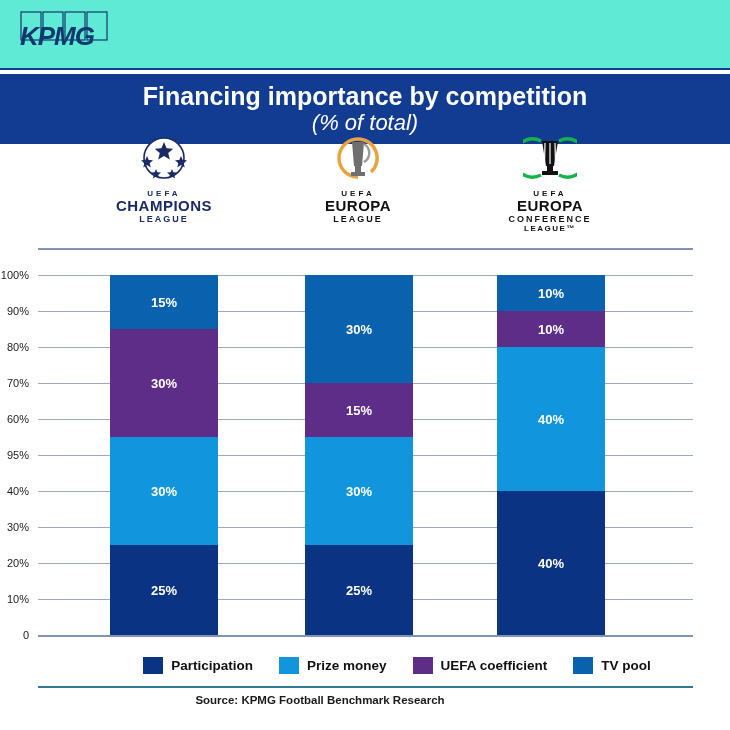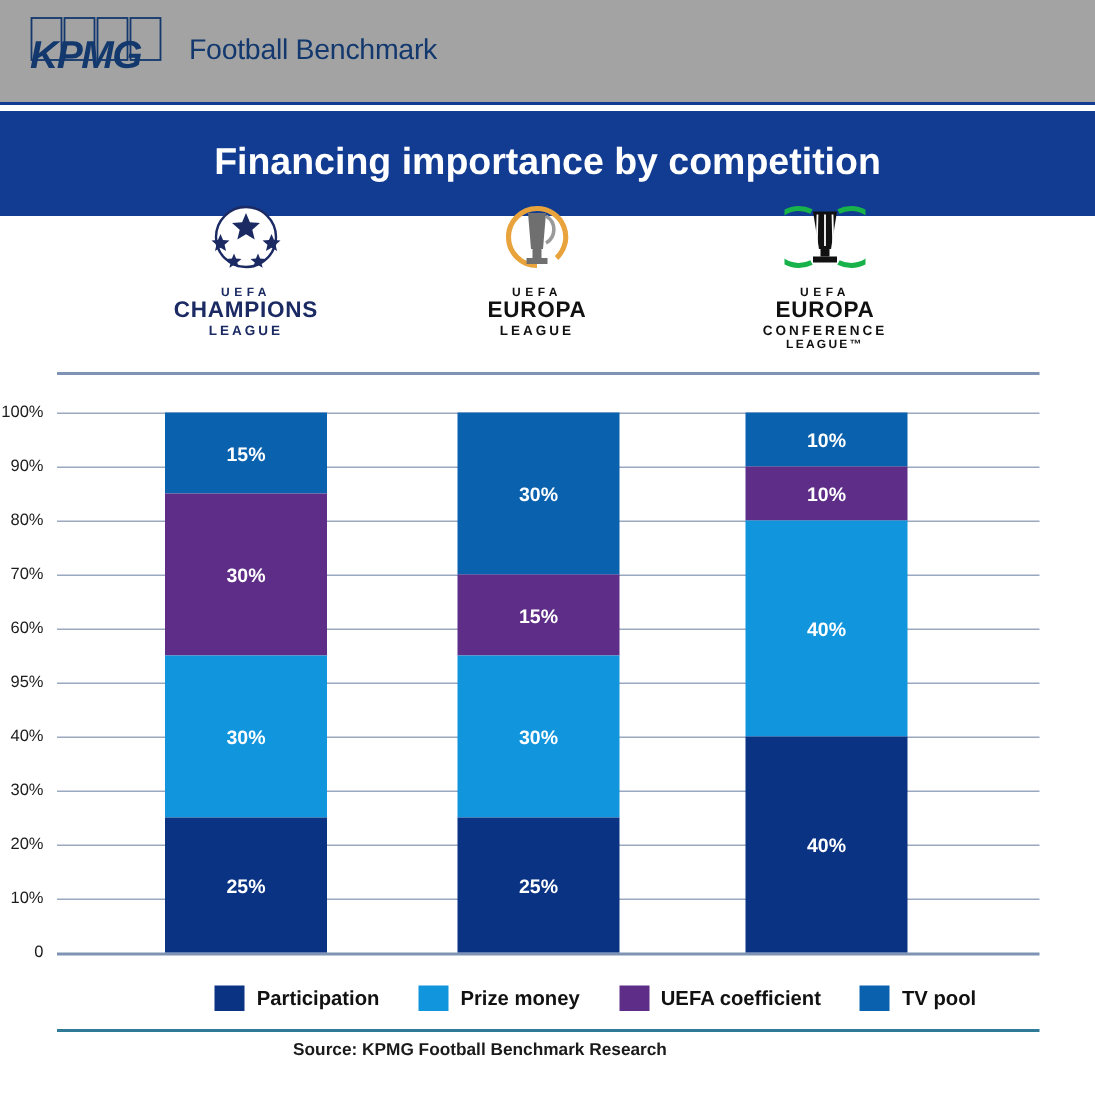--- a/index.html
+++ b/index.html
@@ -5,21 +5,21 @@
   html,body{margin:0;padding:0;}
   body{
     width:730px;height:730px;
     background:#ffffff;
     font-family:"Liberation Sans", sans-serif;
     overflow:hidden;
     position:relative;
   }
   
   #header{
-    height:70px;width:730px;background:#a3a3a3;
+    height:70px;width:730px;background:#5eead4;
     display:flex;align-items:center;position:relative;
     border-bottom:2px solid #123c92;
     box-sizing:border-box;
   }
   #kpmg-logo{margin-left:20px;position:relative;width:92px;height:46px;}
   #kpmg-logo svg{display:block;}
   #brand-text{
     margin-left:14px;color:#12386e;font-size:19px;
     font-family:"Liberation Sans", sans-serif;
     letter-spacing:-.2px;
@@ -92,25 +92,25 @@
     <svg width="92" height="46" viewBox="0 0 92 46" xmlns="http://www.w3.org/2000/svg">
       <g fill="none" stroke="#12386e" stroke-width="1.2">
         <rect x="1" y="1" width="20" height="28"></rect>
         <rect x="23" y="1" width="20" height="28"></rect>
         <rect x="45" y="1" width="20" height="28"></rect>
         <rect x="67" y="1" width="20" height="28"></rect>
       </g>
       <text x="0" y="34" font-family="Liberation Sans, sans-serif" font-size="26" font-weight="bold" font-style="italic" fill="#12386e" letter-spacing="-1">KPMG</text>
     </svg>
   </div>
-  <div id="brand-text">Football Benchmark</div>
 </div>
 
 <div id="title-banner">
   <div id="title-main">Financing importance by competition</div>
+  <div id="title-sub">(% of total)</div>
 </div>
 
 <div id="logos-row">
 
   <div class="logo-cell" style="left:84px;">
     <span>
       <svg width="54" height="48" viewBox="0 0 54 48" xmlns="http://www.w3.org/2000/svg">
         <circle cx="27" cy="22" r="20" fill="#ffffff" stroke="#1b2a63" stroke-width="1.6"></circle>
         <g fill="#1b2a63">
           <polygon points="27,6 29.6,12.2 36.3,12.7 31.2,17.1 32.8,23.6 27,20.1 21.2,23.6 22.8,17.1 17.7,12.7 24.4,12.2"></polygon>

